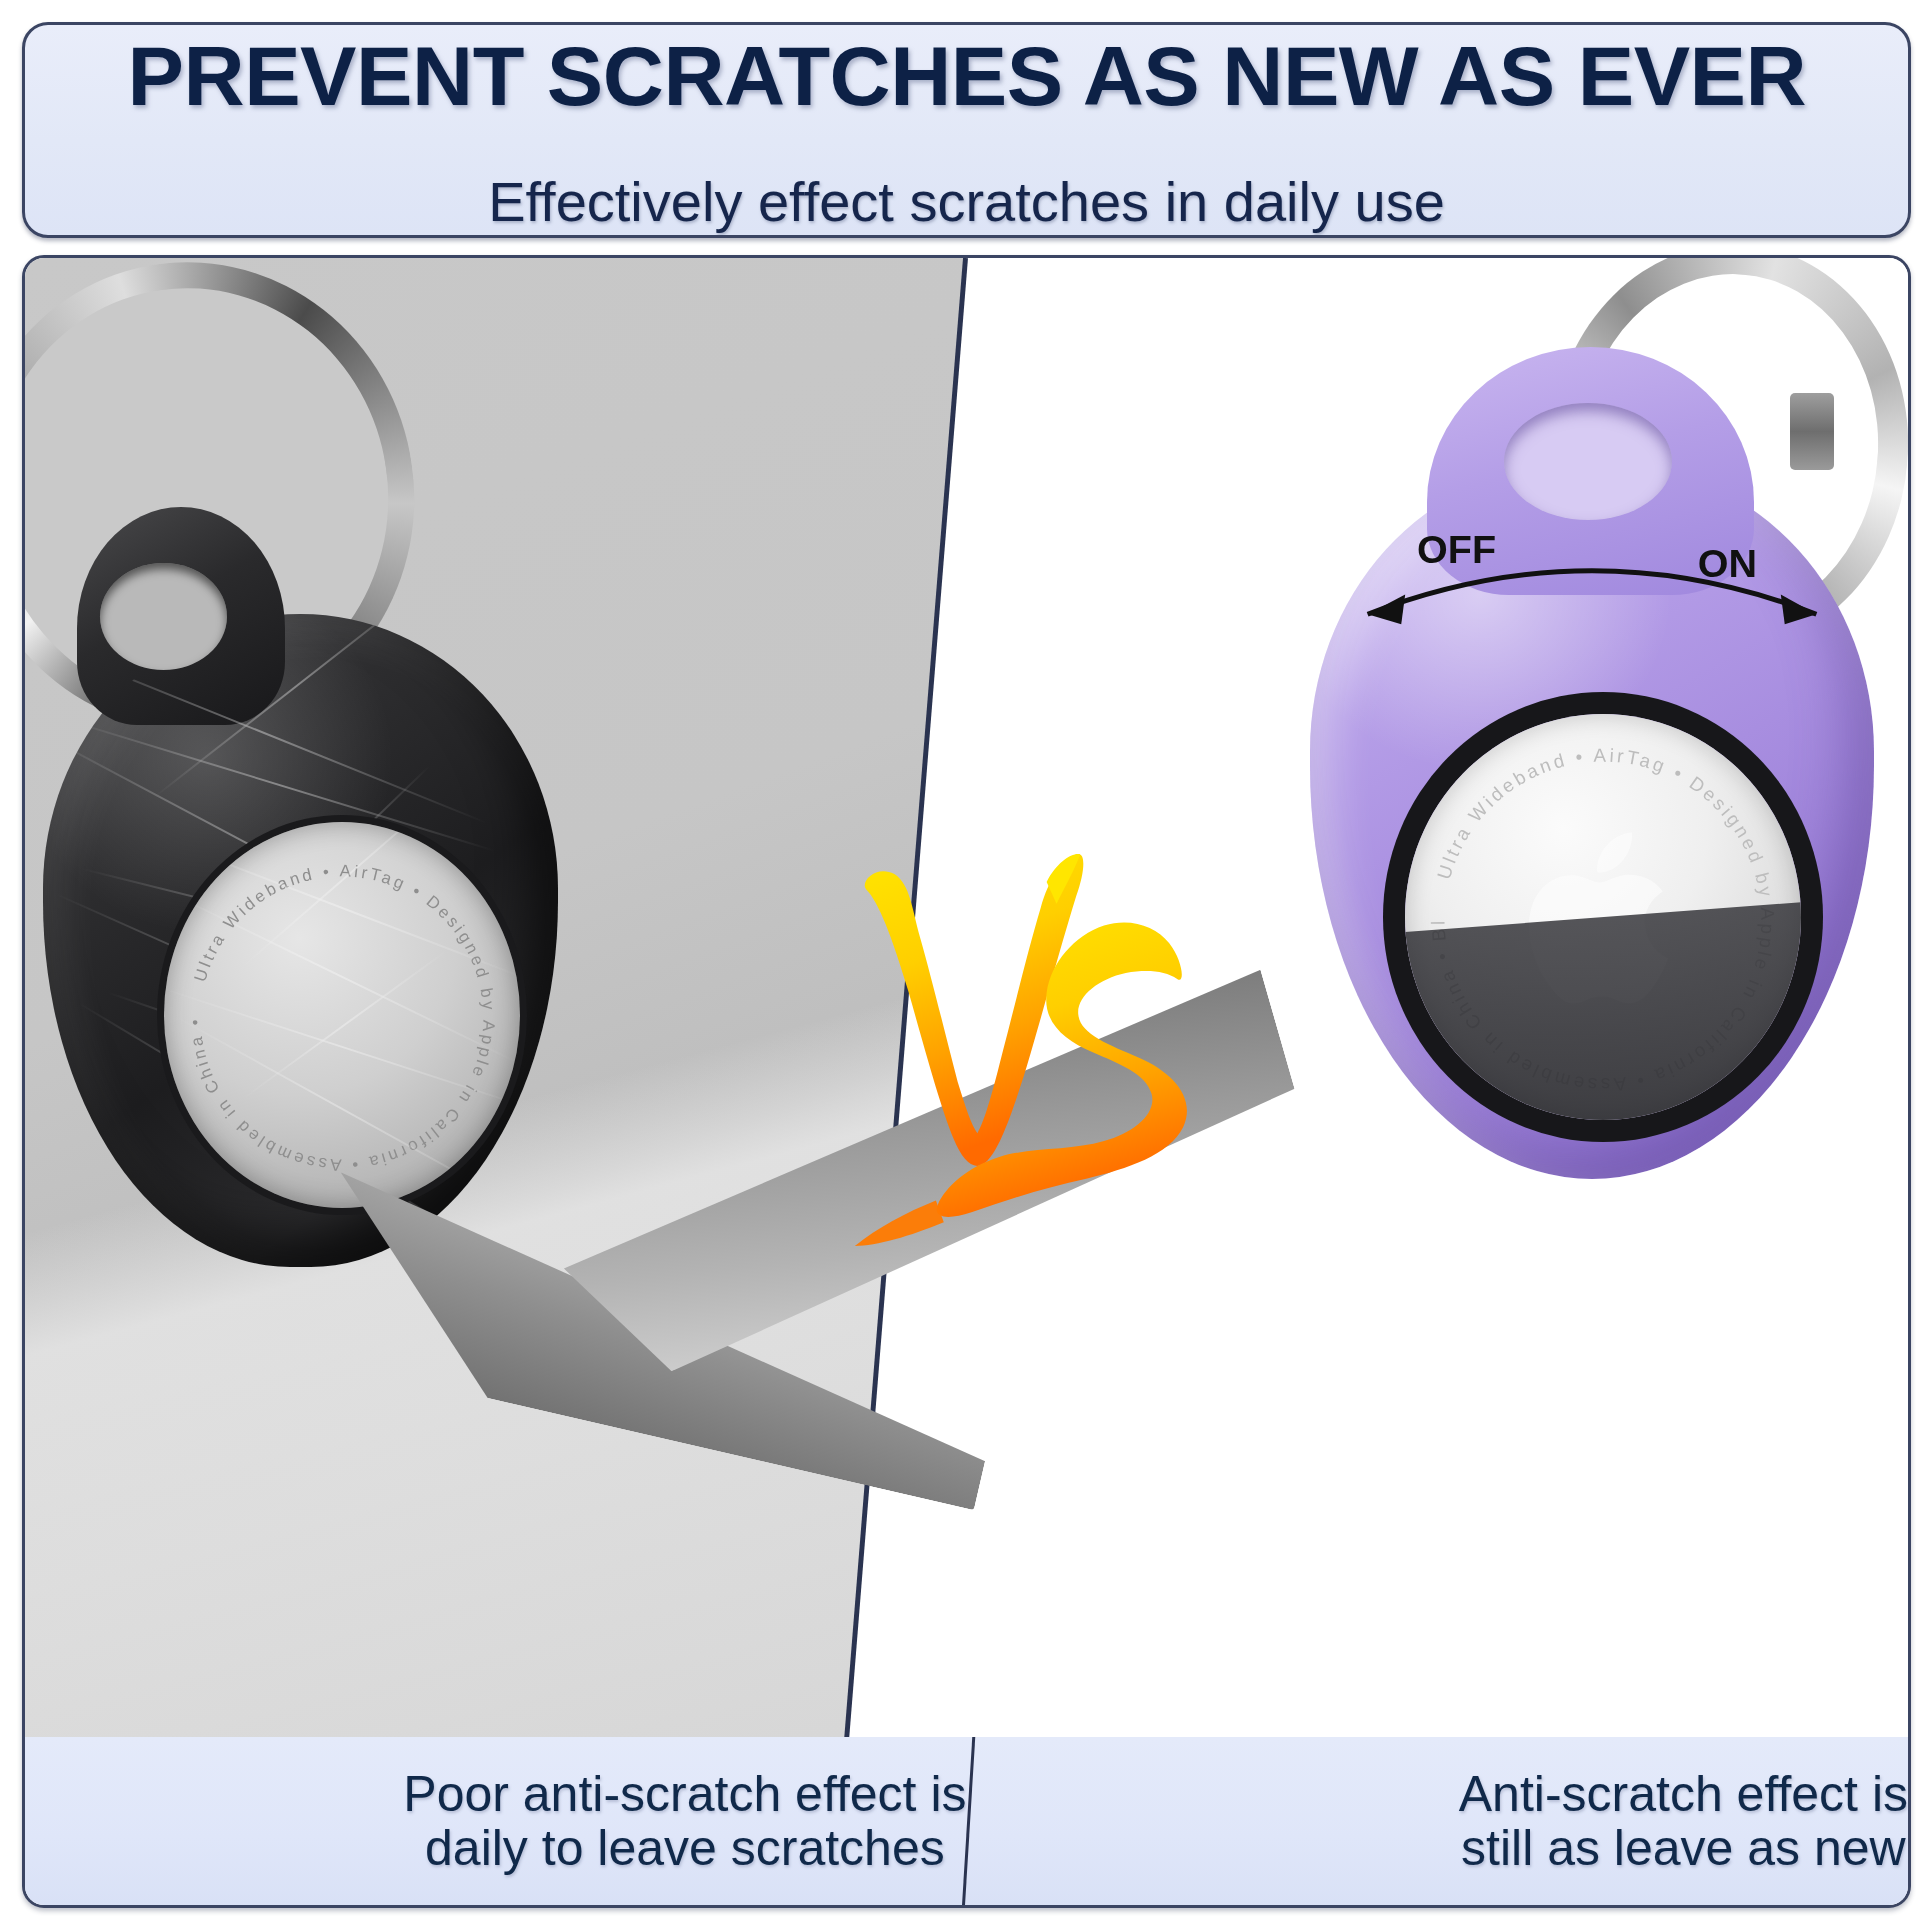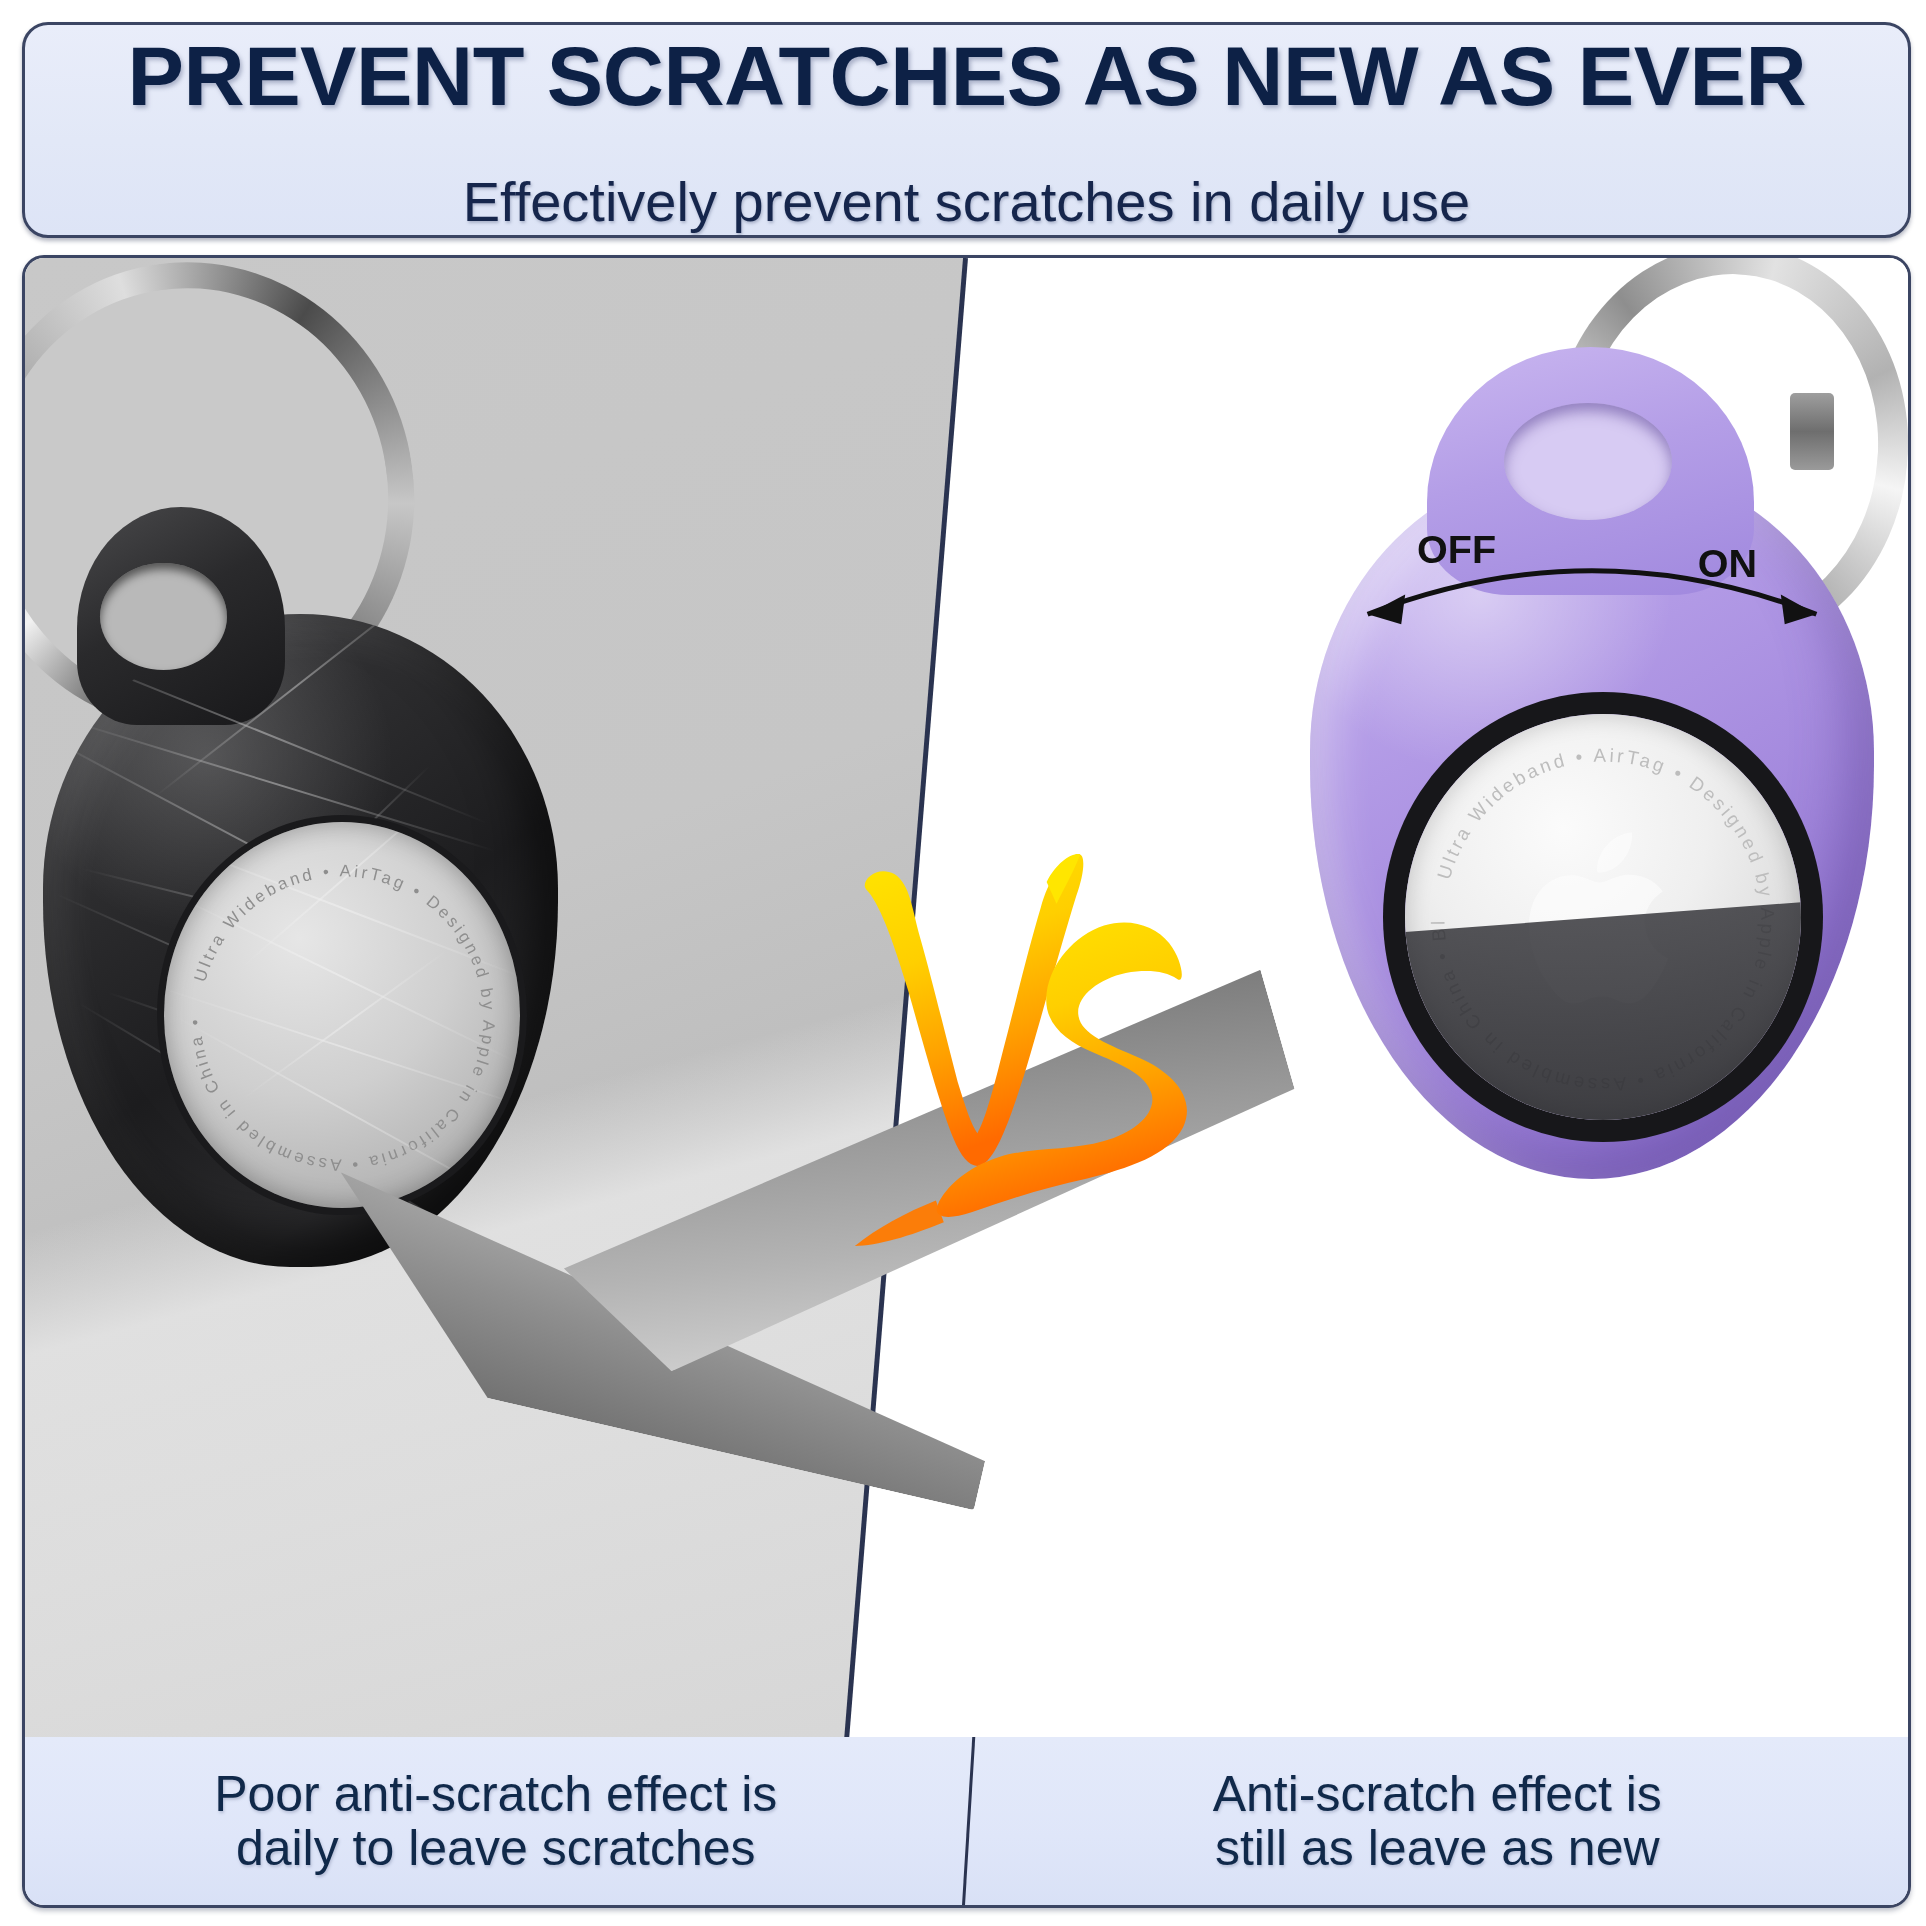--- a/index.html
+++ b/index.html
@@ -61,21 +61,21 @@
     clip-path:polygon(119px 0, 1061px 0, 1061px 1480px, 0 1480px);
   }
 
   
   .caption-band{
     position:absolute;left:0;bottom:0;width:1883px;height:168px;
     background:linear-gradient(180deg,#e4eafa 0%,#dfe6f9 60%,#d9e1f6 100%);
     display:flex;
   }
   .caption-cell{
-    flex:1;display:flex;align-items:center;justify-content:center;
+    flex:1;display:flex;align-items:center;justify-content:flex-end;
     text-align:center;
   }
   .caption-text{
     font-size:50px;line-height:1.08;color:#10294a;font-weight:500;
     text-shadow:1px 2px 3px rgba(130,140,170,.45);
   }
   .caption-divider{
     position:absolute;left:937px;bottom:0;width:3px;height:168px;
     background:#2a3350;transform:skewX(-3.5deg);transform-origin:bottom;
   }
@@ -203,21 +203,21 @@
   }
   .vs-wrap svg{width:100%;height:100%;display:block;overflow:visible;}
 </style>
 </head>
 <body>
 
 <div class="stage">
 
   <div class="header-banner">
     <div class="headline">PREVENT SCRATCHES AS NEW AS EVER</div>
-    <div class="subline">Effectively prevent scratches in daily use</div>
+    <div class="subline">Effectively effect scratches in daily use</div>
   </div>
 
   <div class="main-card">
     <div class="card-inner">
 
       <div class="panel-left"></div>
       <div class="panel-left-shade"></div>
 
       <div class="panel-right"></div>
 

